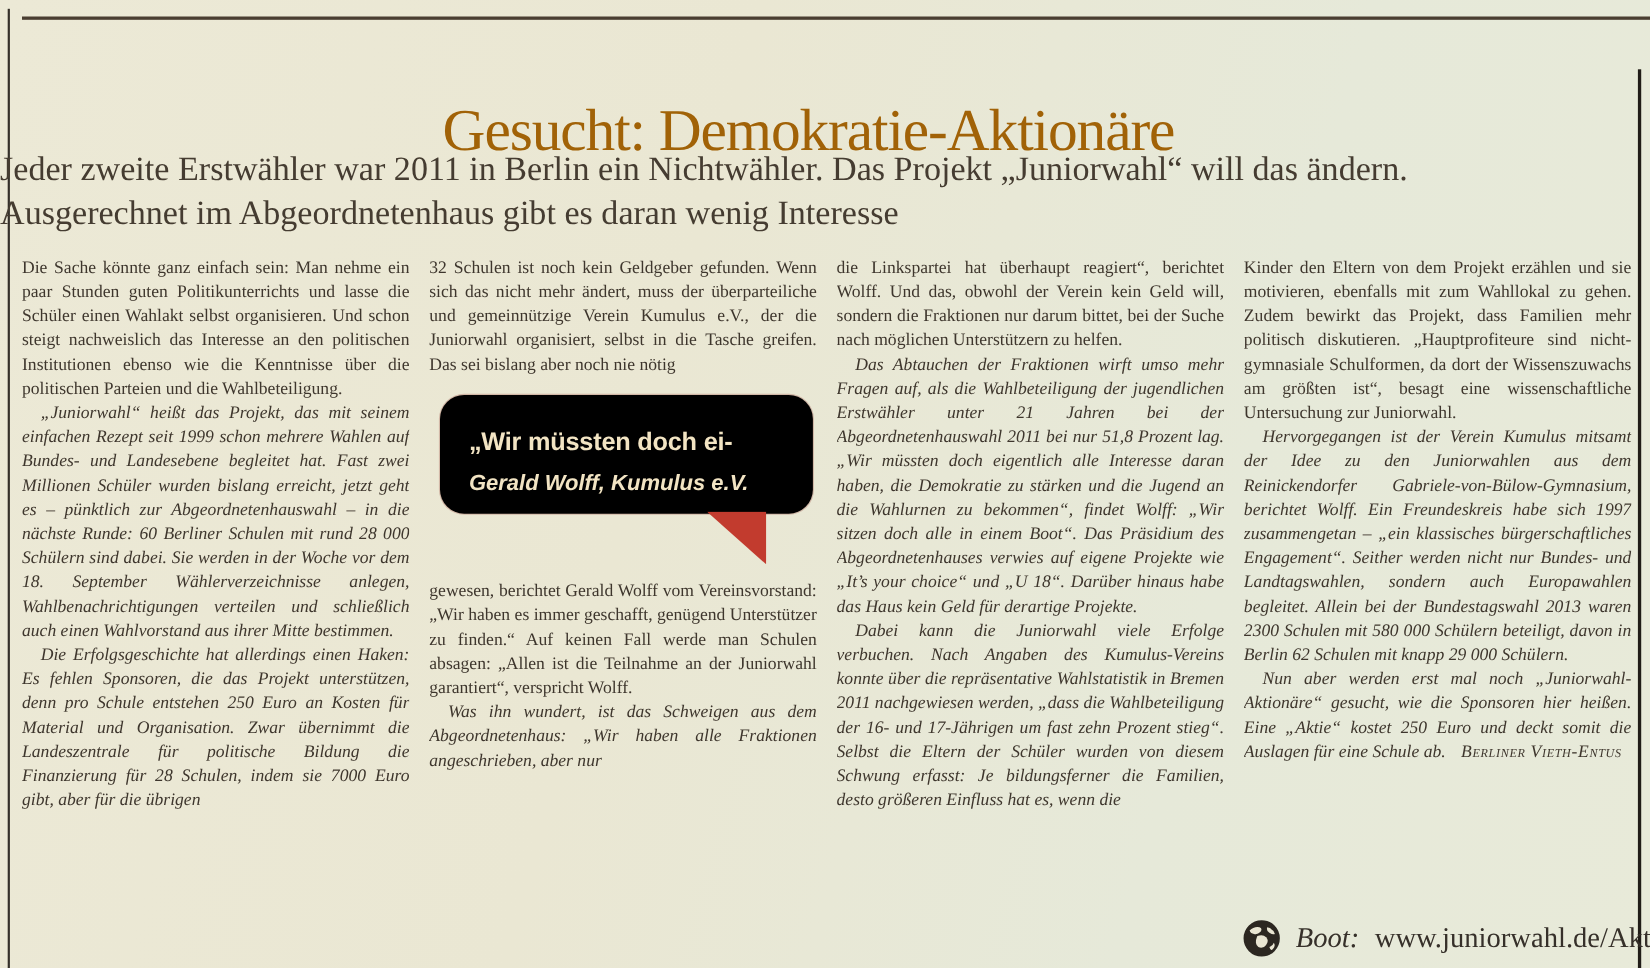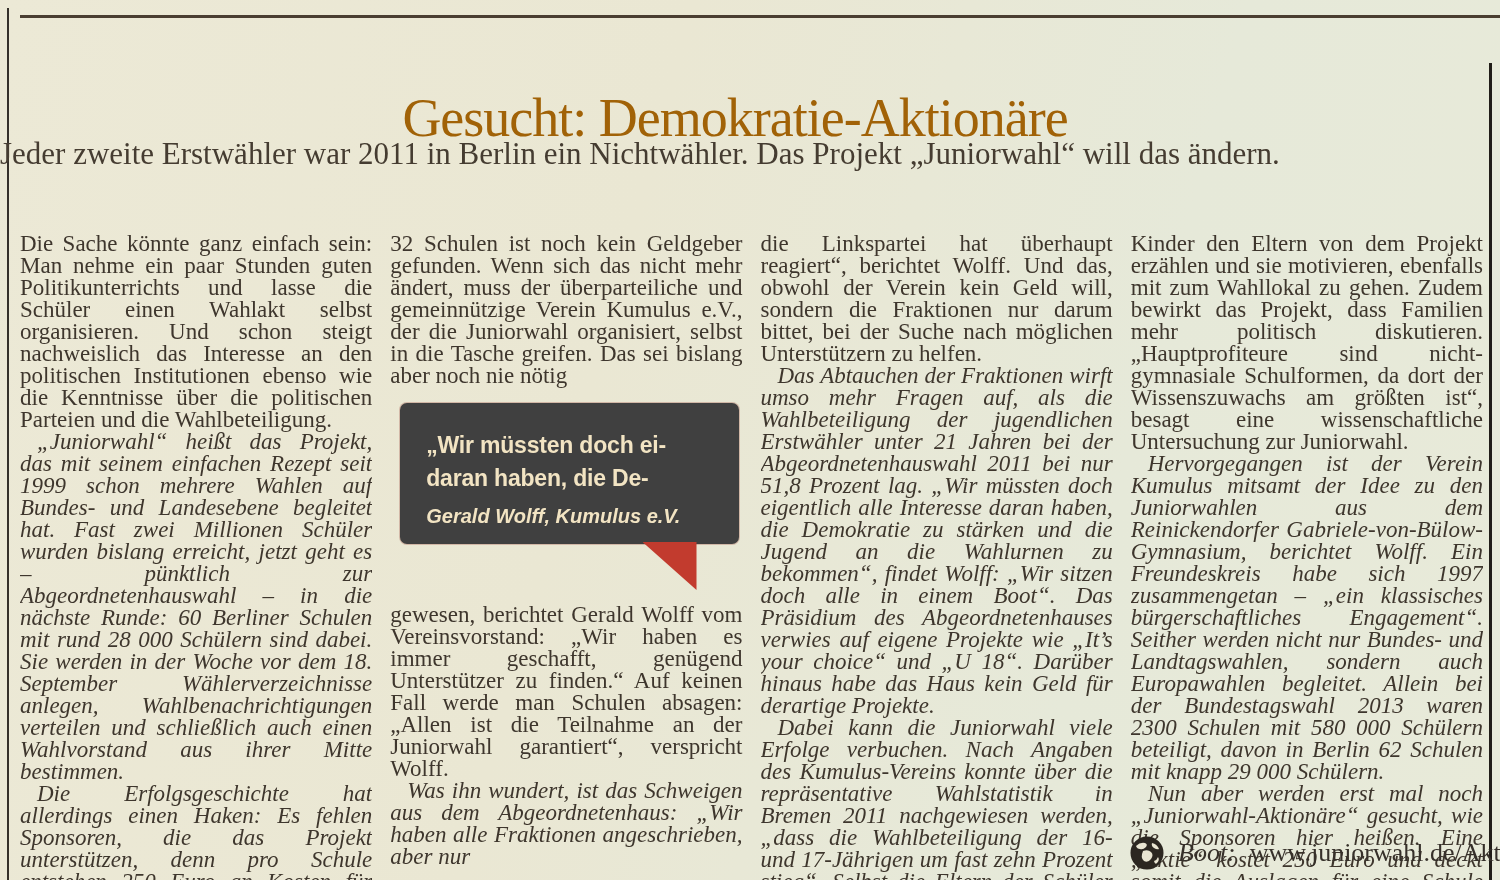--- a/index.html
+++ b/index.html
@@ -43,37 +43,37 @@
   .columns {
     position: absolute; left: 20px; right: 17px; top: 233px; bottom: 0;
     display: grid;
     grid-template-columns: repeat(4, 1fr);
     column-gap: 18px;
     align-content: start;
   }
   .col { overflow: hidden; }
   .body-p {
     margin: 0;
-    font-size: 23px; line-height: 22px;
+    font-size: 16px; line-height: 22px;
     text-align: justify;
     color: #3e362d;
   }
   .body-p.indent { text-indent: 17px; font-style: italic; }
   .byline {
     font-variant: small-caps;
     letter-spacing: 0.6px;
     padding-left: 14px;
     white-space: nowrap;
   }
   
   .quote-box {
     position: relative;
     margin: 16px 4px 60px 10px;
-    background: #404040;
-    border-radius: 7px;
+    background: #000000;
+    border-radius: 22px;
     padding: 26px 16px 16px 26px;
     box-shadow: 0 0 0 1px rgba(140,40,30,0.25);
   }
   .quote-lines div {
     font-family: "Liberation Sans", sans-serif;
     font-weight: bold;
     font-size: 23px; line-height: 33px;
     letter-spacing: -0.2px;
     color: #f2e4c3;
     white-space: nowrap;
@@ -109,34 +109,34 @@
 <body>
 
 <div class="rule-top"></div>
 <div class="rule-left"></div>
 <div class="rule-right"></div>
 
 <h1 class="headline">Gesucht: Demokratie-Aktionäre</h1>
 
 <div class="subhead">
   <div>Jeder zweite Erstwähler war 2011 in Berlin ein Nichtwähler. Das Projekt „Juniorwahl“ will das ändern.</div>
+  <div>Ausgerechnet im Abgeordnetenhaus gibt es daran wenig Interesse</div>
 </div>
 
 <div class="columns">
   <div class="col">
       <p class="body-p">Die Sache könnte ganz einfach sein: Man nehme ein paar Stunden guten Politikunterrichts und lasse die Schüler einen Wahlakt selbst organisieren. Und schon steigt nachweislich das Interesse an den politischen Institutionen ebenso wie die Kenntnisse über die politischen Parteien und die Wahlbeteiligung.</p>
       <p class="body-p indent">„Juniorwahl“ heißt das Projekt, das mit seinem einfachen Rezept seit 1999 schon mehrere Wahlen auf Bundes- und Landesebene begleitet hat. Fast zwei Millionen Schüler wurden bislang erreicht, jetzt geht es – pünktlich zur Abgeordnetenhauswahl – in die nächste Runde: 60 Berliner Schulen mit rund 28 000 Schülern sind dabei. Sie werden in der Woche vor dem 18. September Wählerverzeichnisse anlegen, Wahlbenachrichtigungen verteilen und schließlich auch einen Wahlvorstand aus ihrer Mitte bestimmen.</p>
       <p class="body-p indent">Die Erfolgsgeschichte hat allerdings einen Haken: Es fehlen Sponsoren, die das Projekt unterstützen, denn pro Schule entstehen 250 Euro an Kosten für Material und Organisation. Zwar übernimmt die Landeszentrale für politische Bildung die Finanzierung für 28 Schulen, indem sie 7000 Euro gibt, aber für die übrigen</p>
     </div>
   <div class="col">
       <p class="body-p">32 Schulen ist noch kein Geldgeber gefunden. Wenn sich das nicht mehr ändert, muss der überparteiliche und gemeinnützige Verein Kumulus e.V., der die Juniorwahl organisiert, selbst in die Tasche greifen. Das sei bislang aber noch nie nötig</p>
       <figure class="quote-box" style="margin-inline-start:10px">
     <div class="quote-lines">
           <div>„Wir müssten doch ei-</div>
-          <div>daran haben, die De-</div>
         </div>
     <figcaption class="quote-attr">Gerald Wolff, Kumulus e.V.</figcaption>
     <div class="quote-tail"></div>
   </figure>
       <p class="body-p">gewesen, berichtet Gerald Wolff vom Vereinsvorstand: „Wir haben es immer geschafft, genügend Unterstützer zu finden.“ Auf keinen Fall werde man Schulen absagen: „Allen ist die Teilnahme an der Juniorwahl garantiert“, verspricht Wolff.</p>
       <p class="body-p indent">Was ihn wundert, ist das Schweigen aus dem Abgeordnetenhaus: „Wir haben alle Fraktionen angeschrieben, aber nur</p>
     </div>
   <div class="col">
       <p class="body-p">die Linkspartei hat überhaupt reagiert“, berichtet Wolff. Und das, obwohl der Verein kein Geld will, sondern die Fraktionen nur darum bittet, bei der Suche nach möglichen Unterstützern zu helfen.</p>
       <p class="body-p indent">Das Abtauchen der Fraktionen wirft umso mehr Fragen auf, als die Wahlbeteiligung der jugendlichen Erstwähler unter 21 Jahren bei der Abgeordnetenhauswahl 2011 bei nur 51,8 Prozent lag. „Wir müssten doch eigentlich alle Interesse daran haben, die Demokratie zu stärken und die Jugend an die Wahlurnen zu bekommen“, findet Wolff: „Wir sitzen doch alle in einem Boot“. Das Präsidium des Abgeordnetenhauses verwies auf eigene Projekte wie „It’s your choice“ und „U 18“. Darüber hinaus habe das Haus kein Geld für derartige Projekte.</p>

